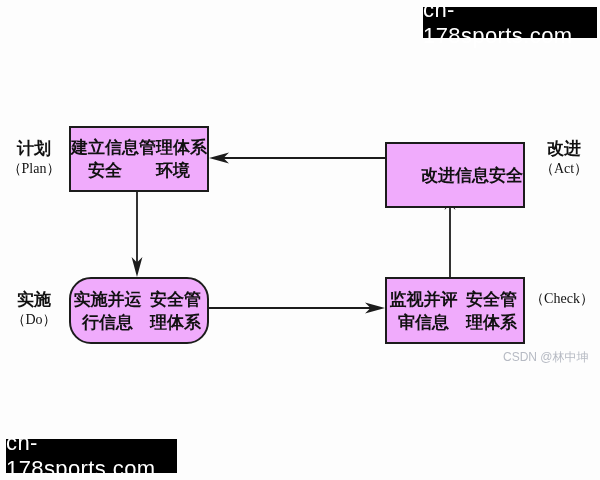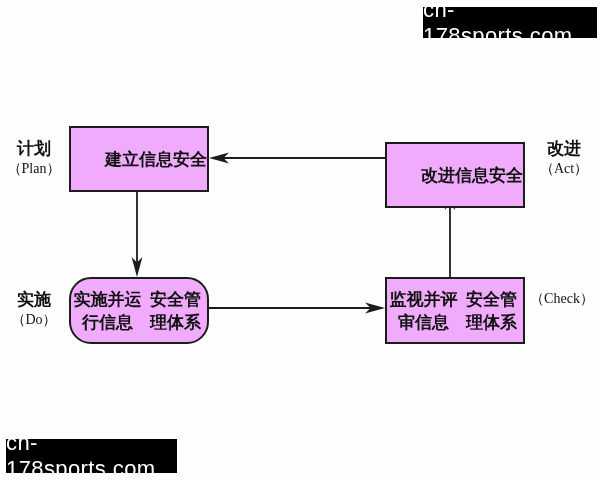--- a/index.html
+++ b/index.html
@@ -93,20 +93,21 @@
     </g>
 
     <g>
       <line x1="450" y1="277" x2="450" y2="203"></line>
       <polygon points="450,190 444.6,210 450,204.5 455.4,210"></polygon>
     </g>
   </svg>
 
   <div class="node plan">
     <span>建立信息安全</span>
+    <span>管理体系环境</span>
   </div>
   <div class="node act">
     <span>改进信息安全</span>
   </div>
   <div class="node do">
     <span>实施并运行信息</span>
     <span>安全管理体系</span>
   </div>
   <div class="node check">
     <span>监视并评审信息</span>
@@ -122,14 +123,15 @@
     <div class="en">（Act）</div>
   </div>
   <div class="phase do">
     <div class="cn">实施</div>
     <div class="en">（Do）</div>
   </div>
   <div class="phase check">
     <div class="en">（Check）</div>
   </div>
 
+  <div class="watermark">CSDN @林中坤</div>
 
 </div>
 
 </body></html>

